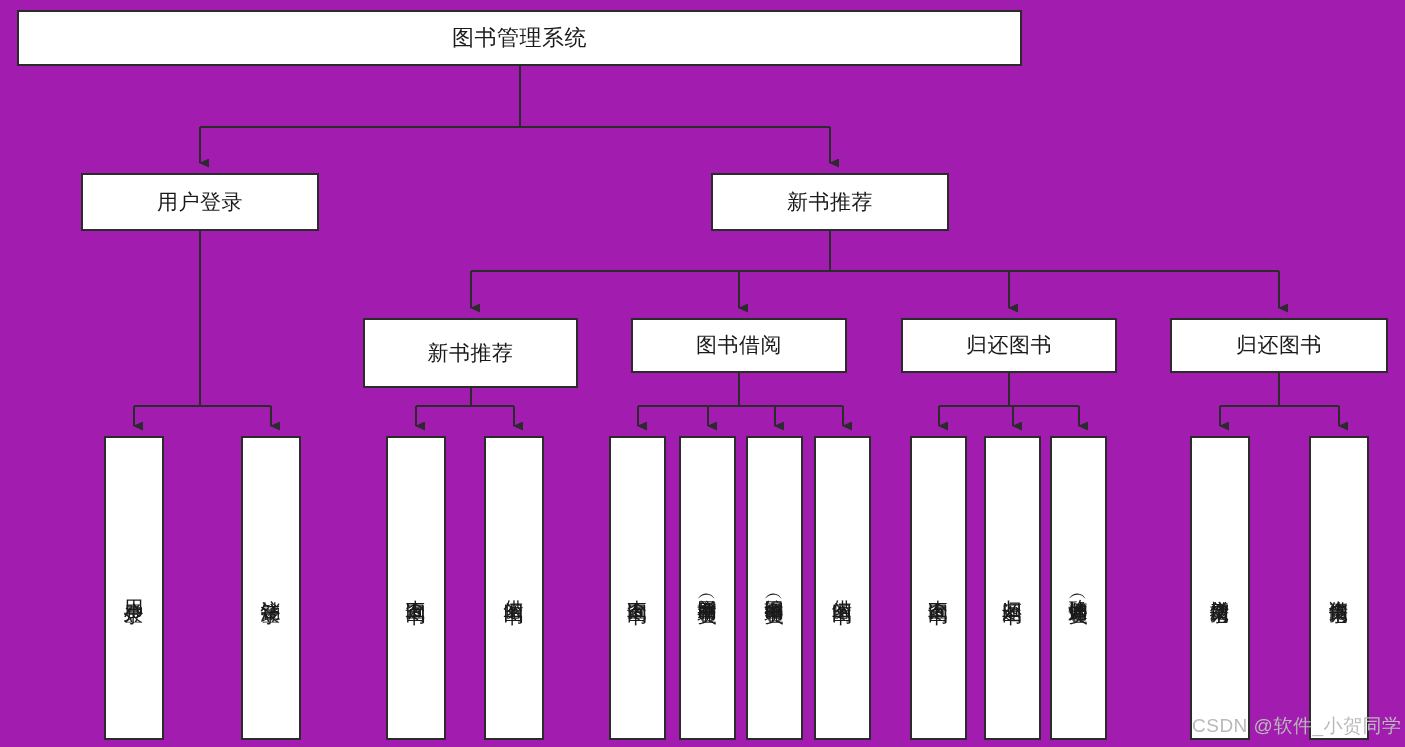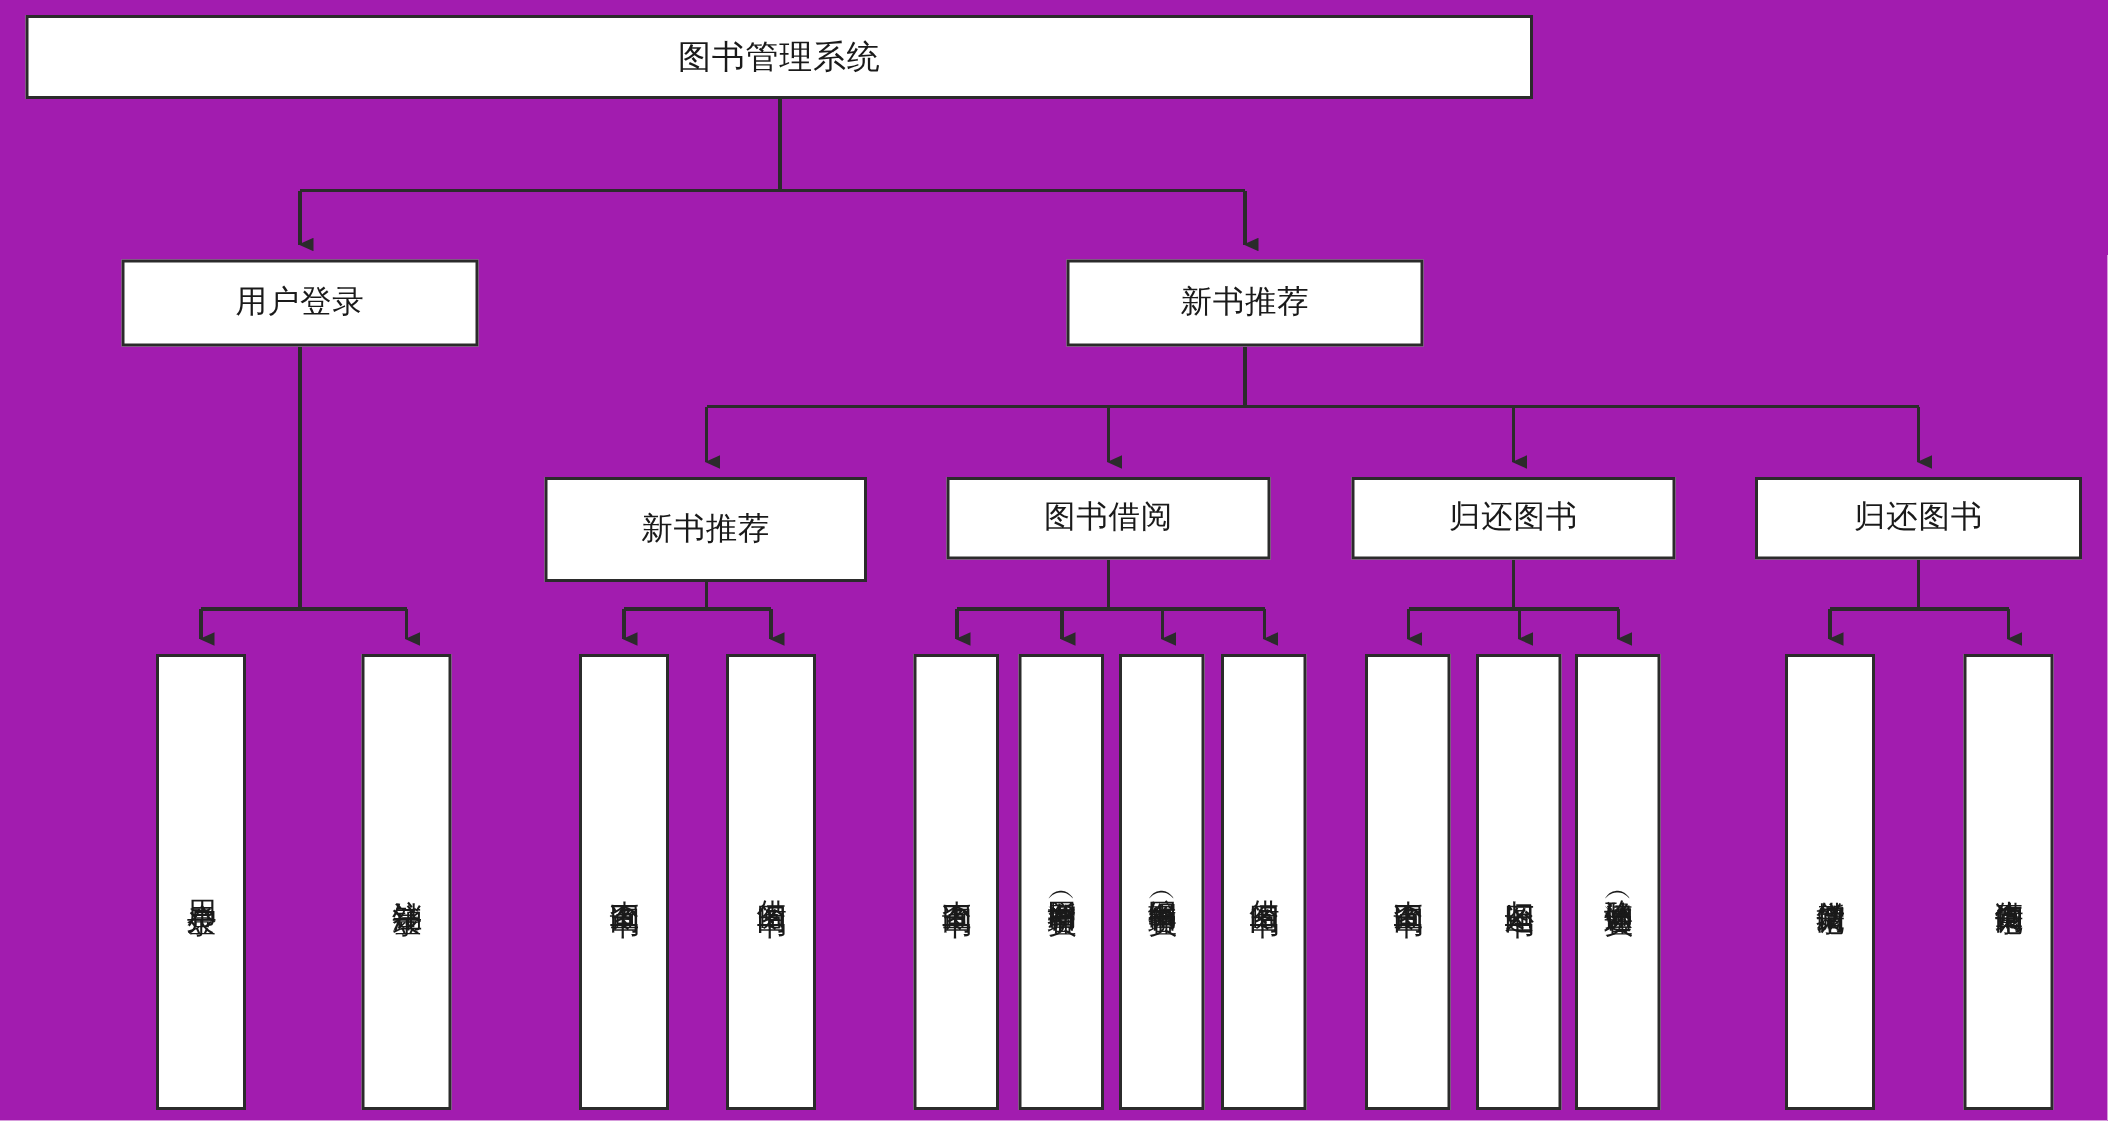--- a/index.html
+++ b/index.html
@@ -182,13 +182,14 @@
         <span class="node-label">确认归还（管理员）</span>
       </div>
       <div class="node vert tall" style="left: 1190px; top: 436px; width: 60px; height: 304px;">
         <span class="node-label">新增借阅记录</span>
       </div>
       <div class="node vert tall" style="left: 1309px; top: 436px; width: 60px; height: 304px;">
         <span class="node-label">查询借阅记录</span>
       </div>
     </div>
 
+  <div id="watermark" style="left: 1192px; top: 713px;">CSDN @软件_小贺同学</div>
 </div>
 
 </body></html>

